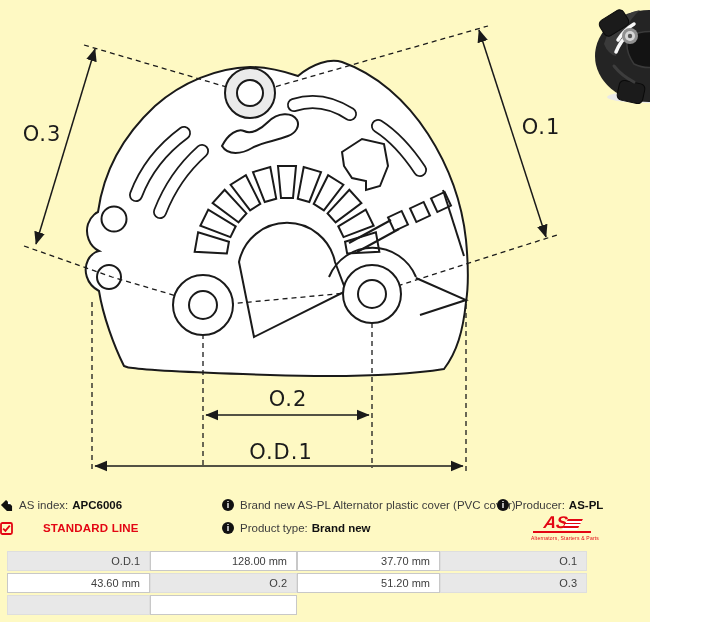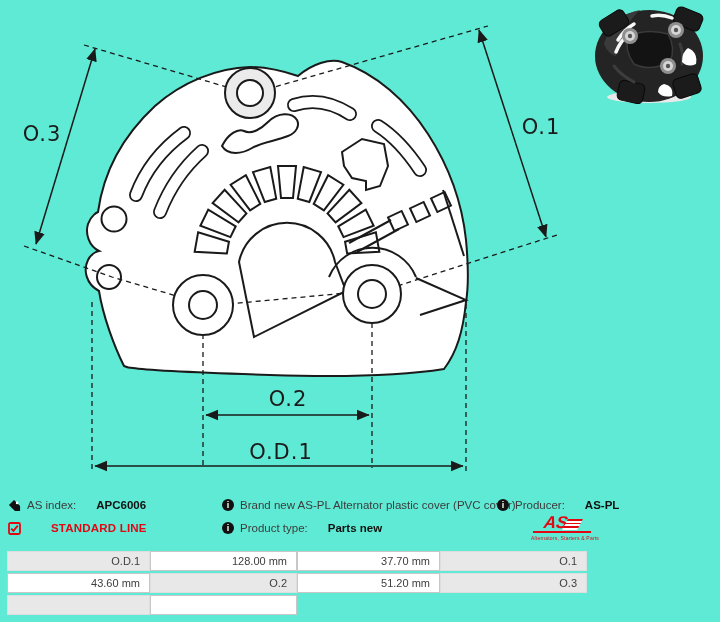--- a/index.html
+++ b/index.html
@@ -1,27 +1,27 @@
 <!DOCTYPE html>
 <html><head>
 <meta charset="utf-8">
 <style>
   html,body{margin:0;padding:0;}
   body{font-family:"Liberation Sans",sans-serif;background:#fff;}
-  .page{position:relative;width:720px;height:622px;background:#5eead4;overflow:hidden;}
+  .page{position:relative;width:650px;height:622px;background:#fef9c3;overflow:hidden;}
 
   
   .drawing-area{position:absolute;left:0;top:0;width:722px;height:495px;}
   .dimtext{font-family:"DejaVu Sans",sans-serif;font-size:21px;fill:#1b1b1b;letter-spacing:1px;}
 
   
   .info-col{position:absolute;top:497px;}
   .irow{display:flex;align-items:center;height:16px;margin-bottom:7px;font-size:11.5px;color:#3c3c3c;white-space:nowrap;}
   .irow .ic{margin-right:6px;flex:0 0 auto;display:inline-flex;}
-  .irow b{color:#111;margin-left:20px;}
+  .irow b{color:#111;margin-left:4px;}
   .red-bold{color:#e30613;font-weight:bold;letter-spacing:.2px;margin-left:24px;}
   .info-icon{width:12px;height:12px;border-radius:50%;background:#111;color:#fff;font-size:9px;font-weight:bold;display:inline-flex;align-items:center;justify-content:center;line-height:1;}
 
   
   .logo{position:absolute;left:531px;top:515px;width:62px;text-align:center;}
   .logo-row{display:flex;align-items:flex-end;justify-content:center;height:15px;}
   .logo-as{display:inline-block;font-style:italic;font-weight:bold;font-size:17px;line-height:14px;color:#e30613;transform:skewX(-8deg);}
   .logo-stripes{display:inline-block;width:15px;height:11px;margin-left:-3px;background:repeating-linear-gradient(to bottom,#e30613 0 1.8px,#fff 1.8px 3.6px);transform:skewX(-28deg);}
   .logo-bar{height:2px;background:#e30613;margin:1px 2px 0 2px;}
   .logo-tagline{font-size:5px;color:#e30613;margin-top:1.5px;white-space:nowrap;letter-spacing:.2px;}
@@ -168,21 +168,21 @@
             <circle cx="84" cy="26" r="5" fill="#d6d6d6"></circle>
             <circle cx="84" cy="26" r="2.2" fill="#555"></circle>
           <circle cx="76" cy="62" r="8" fill="#8f8f8f"></circle>
             <circle cx="76" cy="62" r="5" fill="#d6d6d6"></circle>
             <circle cx="76" cy="62" r="2.2" fill="#555"></circle>
         </g>
       </g>
     </svg>
   </div>
 
-  <div class="info-col" style="left:8px;">
+  <div class="info-col" style="left:0;">
     <div class="irow">
       <span class="ic">
         <svg width="13" height="13" viewBox="0 0 14 14">
             <path d="M7.5 1 L13 1 L13 6.5 L6.5 13 L1 7.5 Z" fill="#111" transform="rotate(90 7 7)"></path>
             <circle cx="9.8" cy="4.2" r="1.4" fill="#fff"></circle>
           </svg>
       </span>
       <span>AS index:</span>
       <b>APC6006</b>
     </div>
@@ -198,21 +198,21 @@
   </div>
 
   <div class="info-col" style="left:222px;">
     <div class="irow">
       <span class="ic info-icon">i</span>
       <span>Brand new AS-PL Alternator plastic cover (PVC cover)</span>
     </div>
     <div class="irow">
       <span class="ic info-icon">i</span>
       <span>Product type:</span>
-      <b>Parts new</b>
+      <b>Brand new</b>
     </div>
   </div>
 
   <div class="info-col" style="left:497px;">
     <div class="irow">
       <span class="ic info-icon">i</span>
       <span>Producer:</span>
       <b>AS-PL</b>
     </div>
   </div>

